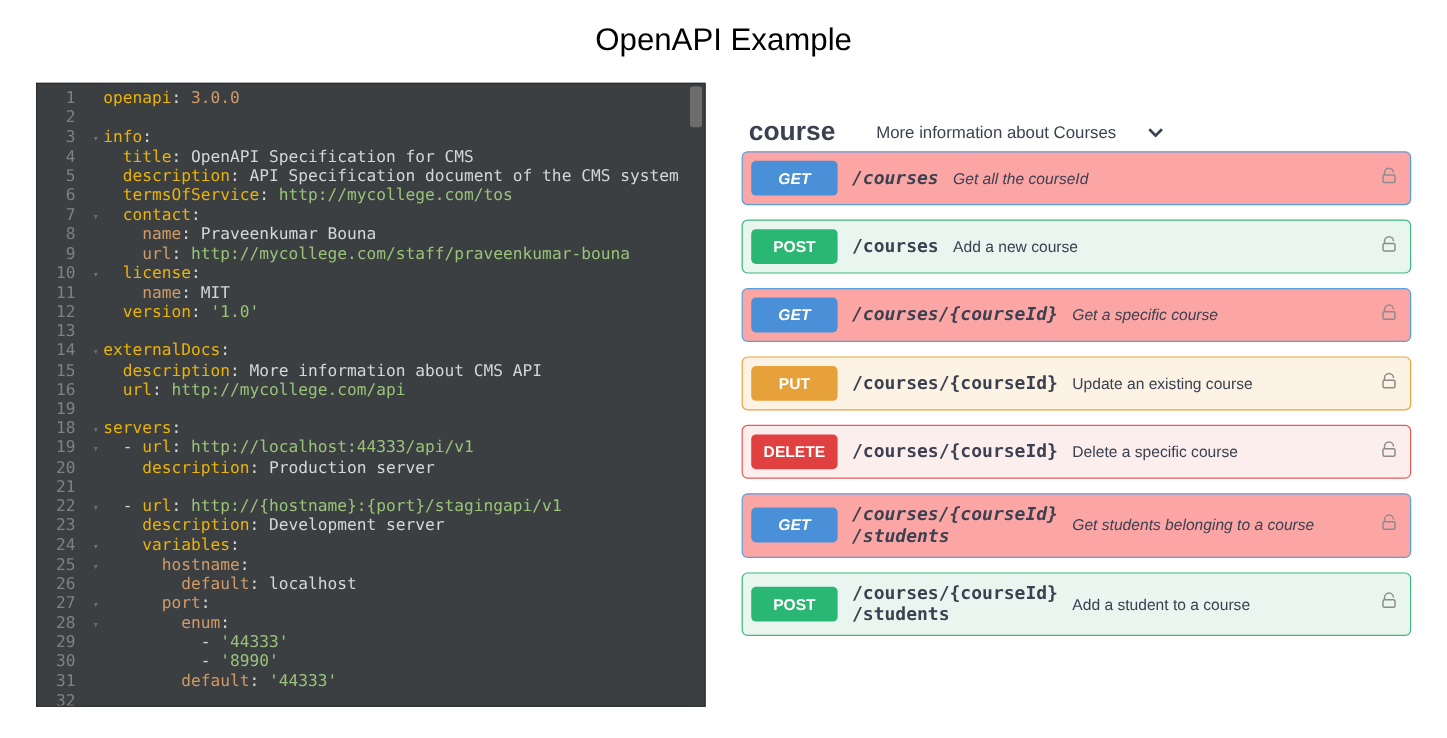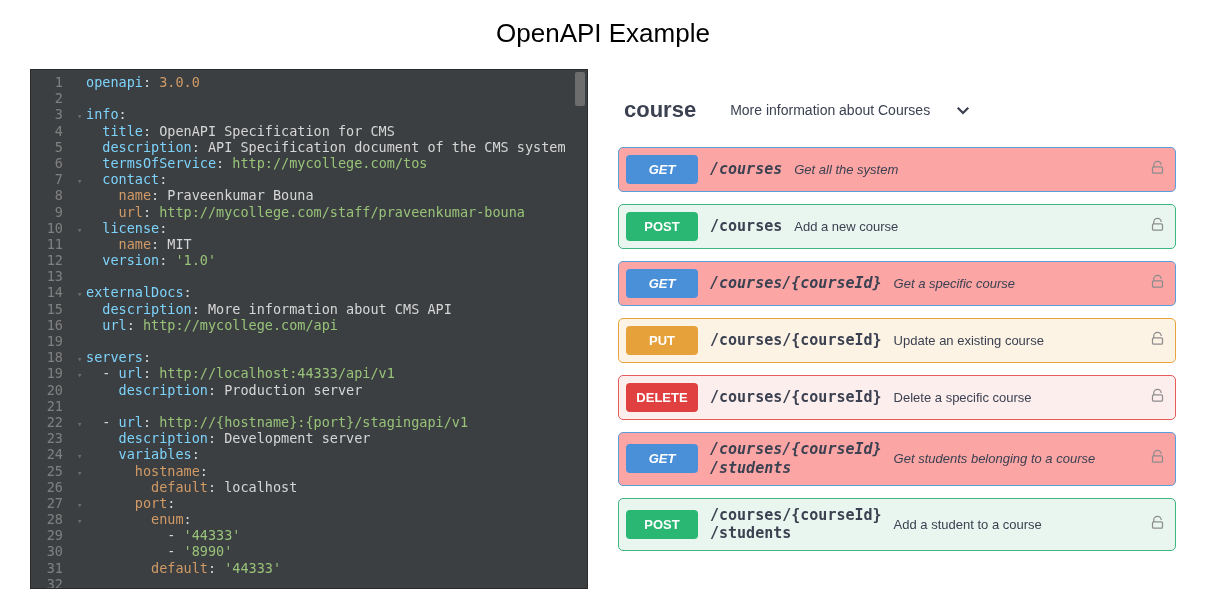--- a/index.html
+++ b/index.html
@@ -45,21 +45,21 @@
   }
   .gutter .ln { display:block; height:16.2px; }
   .code {
     padding: 4px 6px;
     color: #d4d4d4;
     white-space: pre;
     flex: 1;
     overflow: hidden;
   }
   .code .row { display:block; height:16.2px; }
-  .k-red    { color:#7dd3fc; }   
+  .k-red    { color:#eab308; }   
   .k-orange { color:#d19a66; }   
   .k-green  { color:#98c379; }
   .k-white  { color:#d6d6d6; }
   .fold     { color:#6b6b6b; font-size:9px; display:inline-block; width:9px; }
   .scrollbar {
     position:absolute; right:0; top:0; bottom:0; width:14px;
     background:#3c3f41;
   }
   .scrollbar .thumb {
     position:absolute; top:2px; right:2px; width:10px; height:34px;
@@ -69,21 +69,21 @@
   
   .swagger {
     flex: 1;
     padding-top: 28px;
     font-family: -apple-system, BlinkMacSystemFont, "Segoe UI", Helvetica, Arial, sans-serif;
   }
   .tag-header {
     display:flex;
     align-items:center;
     gap: 14px;
-    padding: 0 6px 24px 6px;
+    padding: 0 6px 3px 6px;
   }
   .tag-name { font-size:22px; font-weight:700; color:#3b4151; font-family: "Segoe UI", sans-serif;}
   .tag-desc { font-size:14px; color:#3b4151; flex:1; }
   .tag-link { font-size:14px; color:#3b4151; margin-right:10px;margin-left:20px;}
   .chev { width:18px; height:18px; }
   .chev svg { width:100%; height:100%; }
 
   .op {
     border-radius:5px;
     border:1px solid;
@@ -176,21 +176,21 @@
       <span class="chev">
         <svg viewBox="0 0 24 24" fill="none" stroke="#3b4151" stroke-width="3">
             <polyline points="5 9 12 16 19 9"></polyline>
           </svg>
       </span>
     </div>
     <div id="ops">
         <div class="op get">
           <span class="method">GET</span>
           <span class="path">/courses</span>
-          <span class="summary">Get all the system</span>
+          <span class="summary">Get all the courseId</span>
           <span class="spacer"></span>
           <span class="lock"><svg viewBox="0 0 24 24" fill="none" stroke="currentColor" stroke-width="2">
               <path d="M6 11V8a6 6 0 0 1 12 0"></path>
               <rect x="4" y="11" width="16" height="10" rx="2"></rect>
             </svg></span>
         </div>
         <div class="op post">
           <span class="method">POST</span>
           <span class="path">/courses</span>
           <span class="summary">Add a new course</span>

